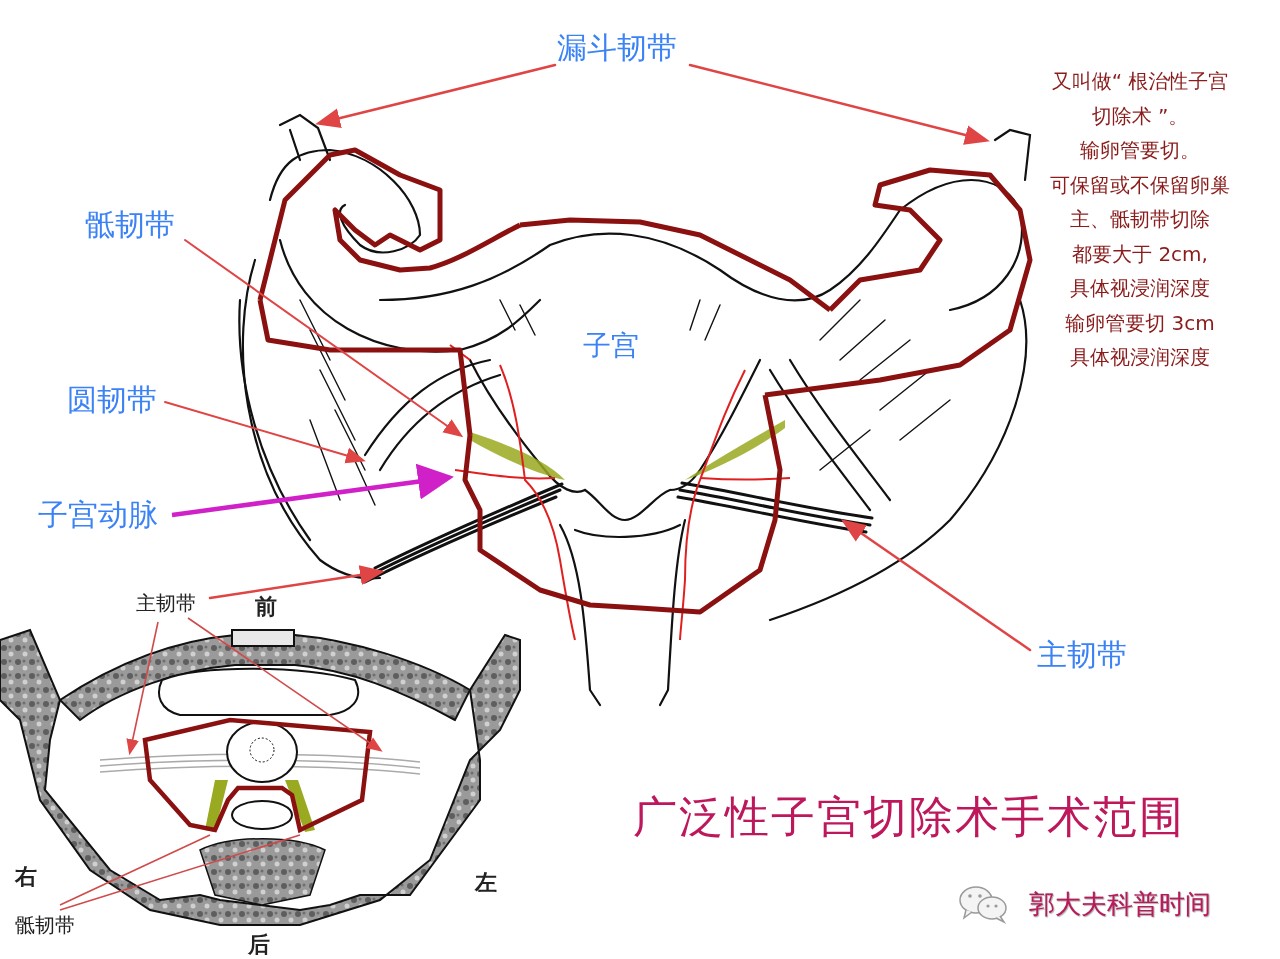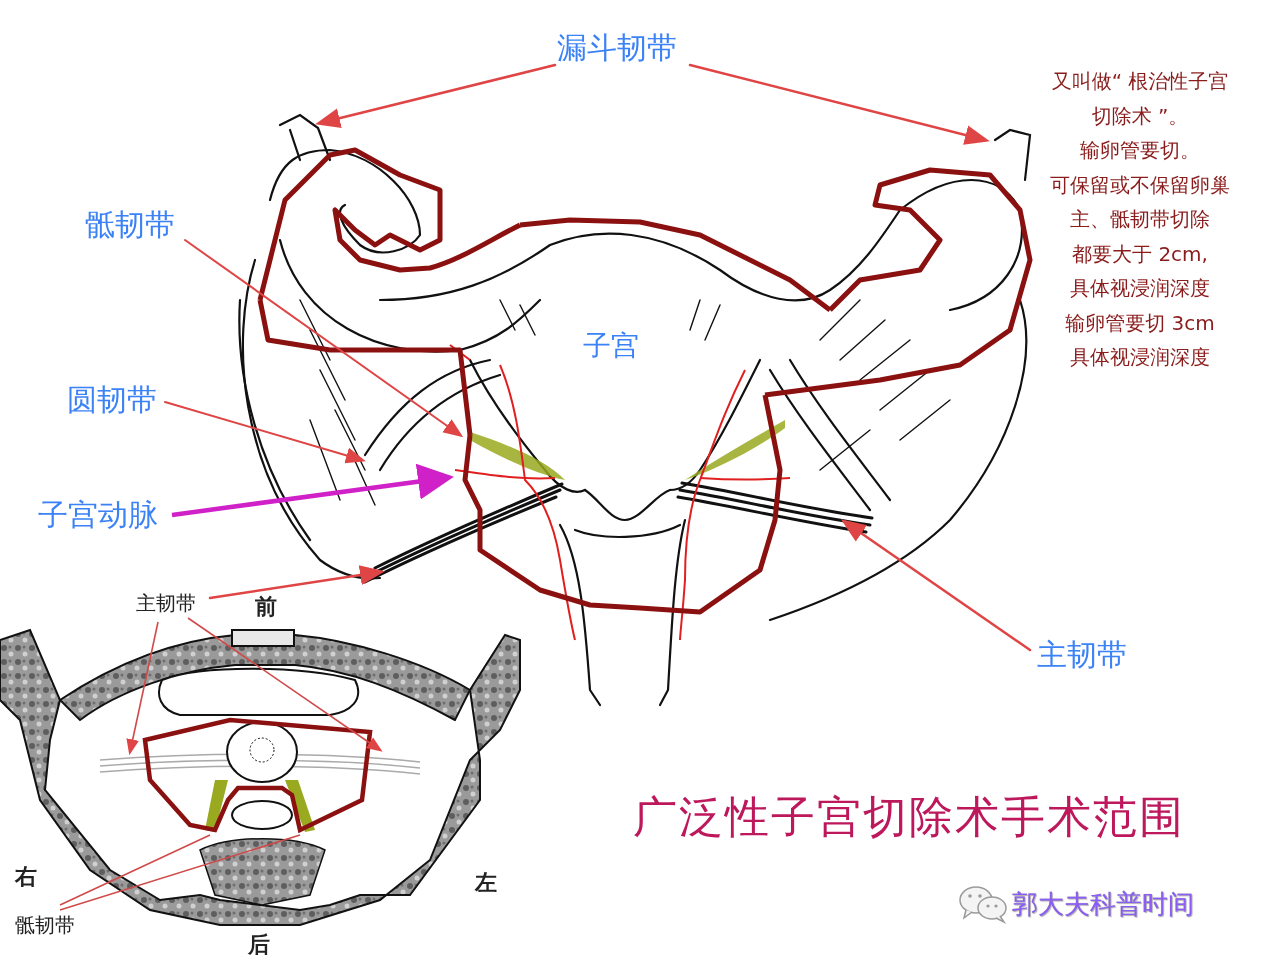--- a/index.html
+++ b/index.html
@@ -5,21 +5,21 @@
   html, body { margin: 0; padding: 0; background: #ffffff; }
   body { width: 1280px; height: 959px; position: relative; overflow: hidden;
          font-family: "DejaVu Sans", "Liberation Sans", sans-serif; }
   .canvas { position: absolute; left: 0; top: 0; width: 1280px; height: 959px; }
   .lbl { position: absolute; color: #3b82f6; font-size: 30px; line-height: 1; white-space: nowrap; }
   .lbl-serif { position: absolute; color: #222; font-family: "DejaVu Serif", "Liberation Serif", serif; font-size: 20px; white-space: nowrap; }
   .lbl-dir { position: absolute; color: #222; font-family: "DejaVu Serif", "Liberation Serif", serif; font-size: 22px; font-weight: bold; white-space: nowrap; }
   .notes { position: absolute; left: 1050px; top: 64px; color: #8a1c1c; font-size: 20px; line-height: 34.5px; }
   .notes div { white-space: nowrap; text-align: center; }
   .title { position: absolute; left: 633px; top: 788px; color: #be185d; font-size: 44px; letter-spacing: 2px; white-space: nowrap; }
-  .watermark { position: absolute; left: 958px; top: 884px; display: flex; align-items: center; gap: 2px; color: #8b5cf6;
+  .watermark { position: absolute; left: 958px; top: 884px; display: flex; align-items: center; gap: 19px; color: #be185d;
                font-size: 26px; text-shadow: 0 0 1px #9a9a9a, 1px 1px 1px #b0b0b0; }
 </style>
 </head>
 <body>
 
 <svg class="canvas" viewBox="0 0 1280 959" xmlns="http://www.w3.org/2000/svg">
   <defs>
     <marker id="arrRed" markerWidth="10" markerHeight="10" refX="8" refY="5" orient="auto">
       <path d="M0,1 L10,5 L0,9 z" fill="#e04545"></path>
     </marker>

